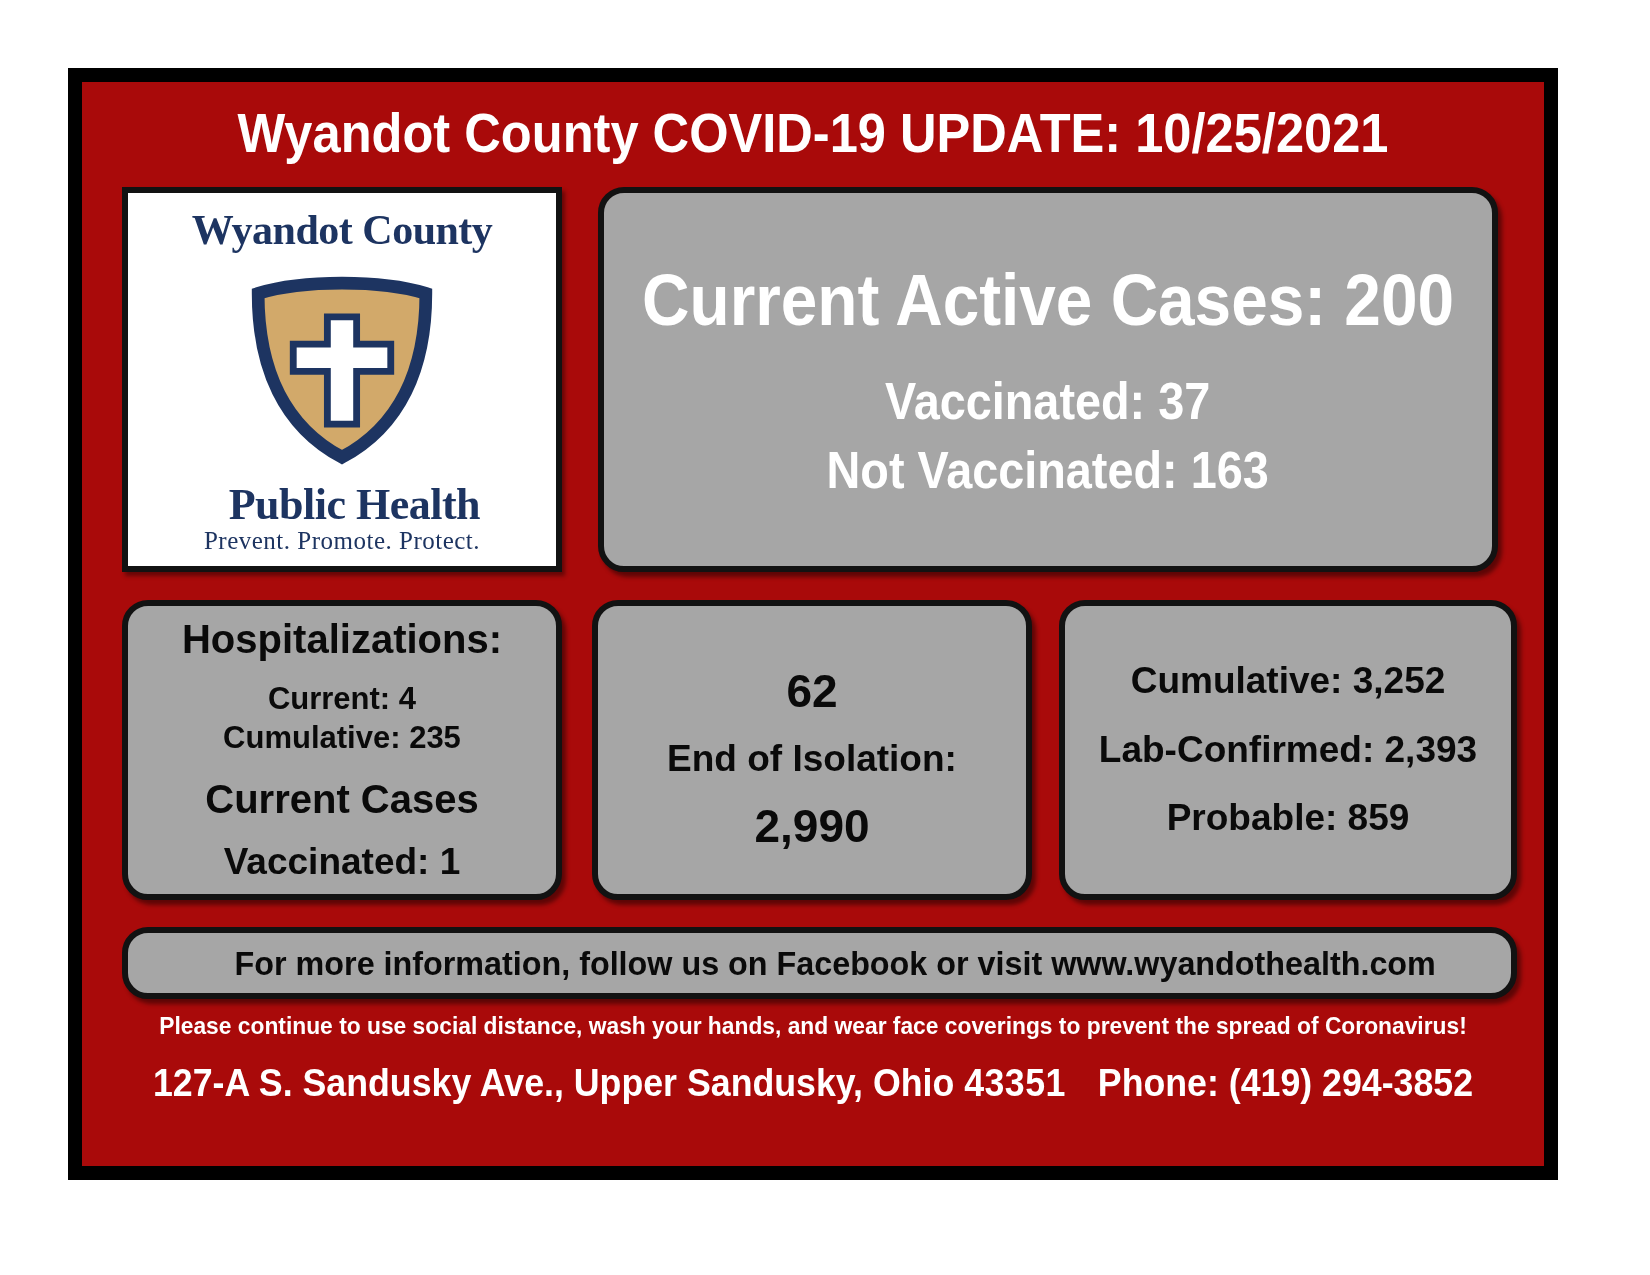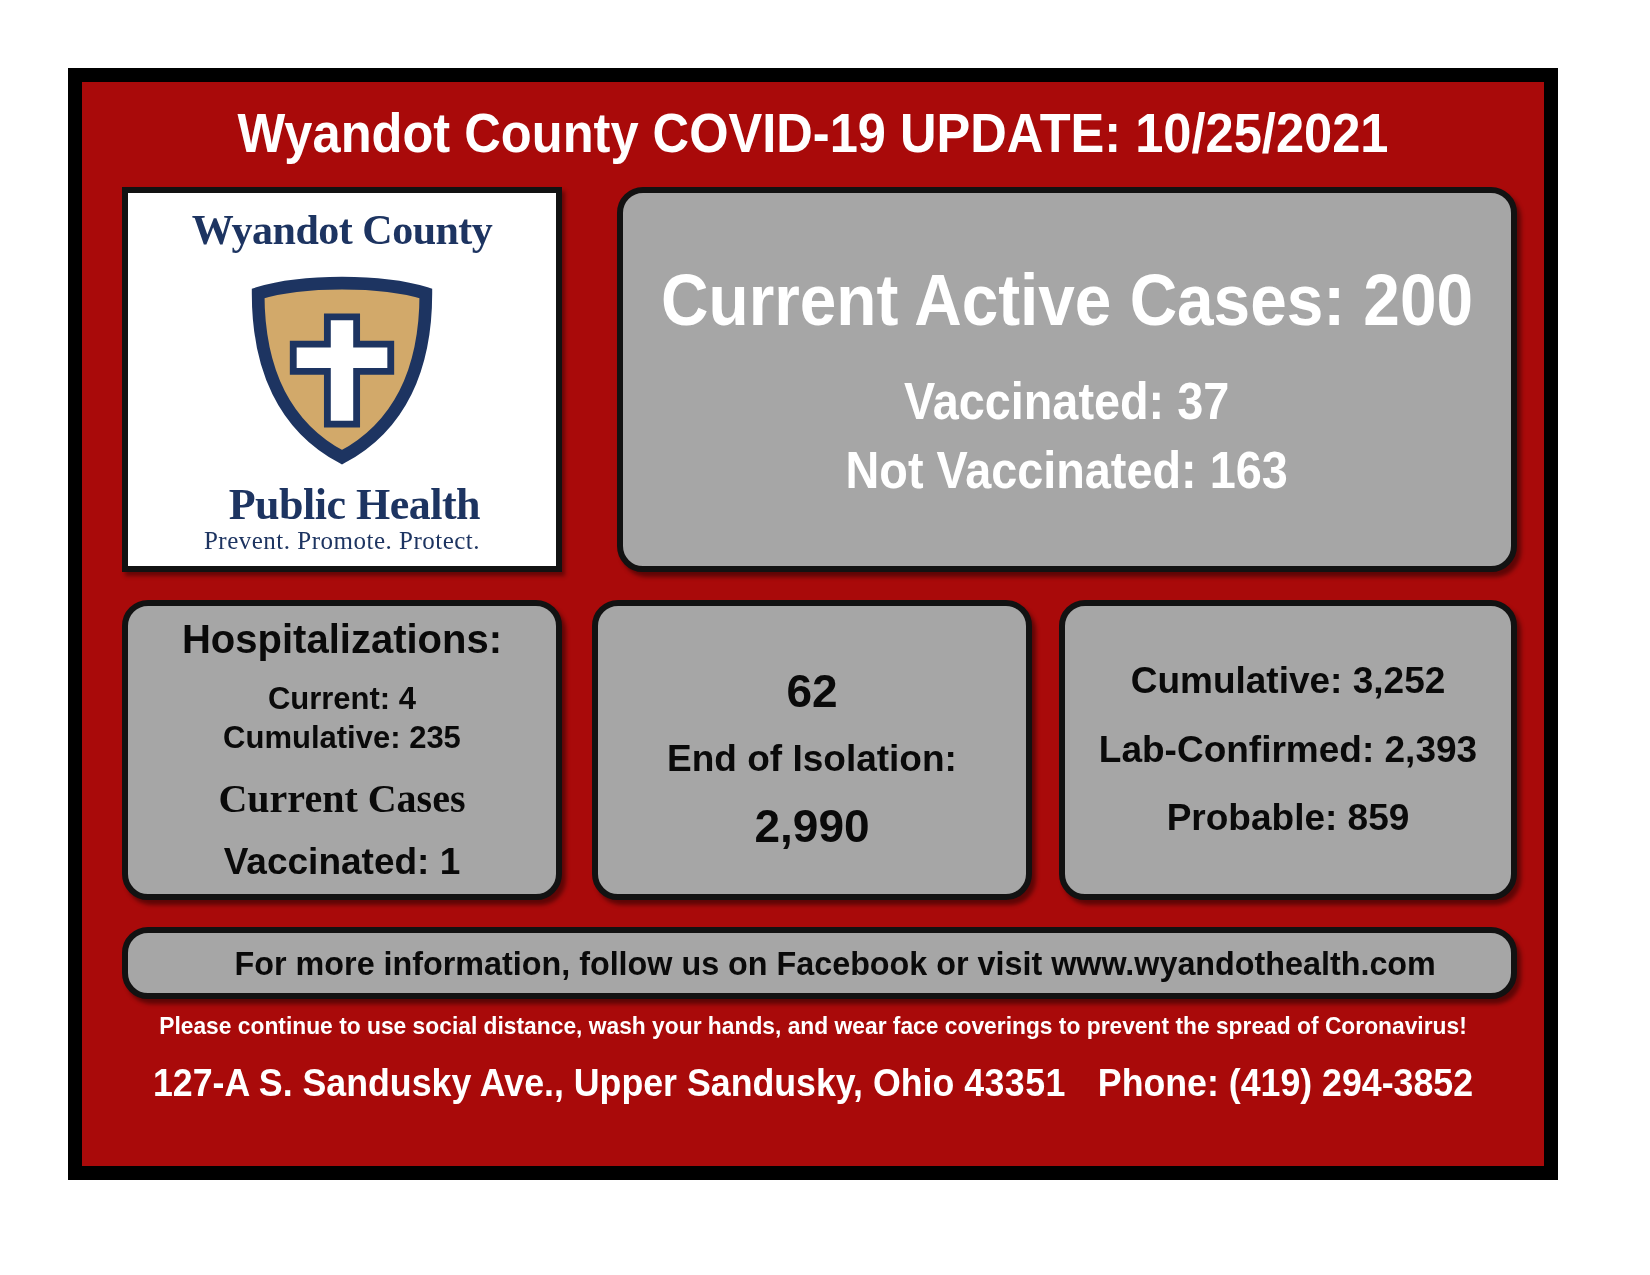--- a/index.html
+++ b/index.html
@@ -105,21 +105,21 @@
     font-family: "Liberation Serif", serif;
     color: #1d3461;
     font-size: 25px;
     line-height: 1.15;
     letter-spacing: 0.5px;
     white-space: nowrap;
   }
 
   .active-card {
     position: absolute;
-    left: 495px;
+    left: 476px;
     top: 0;
     width: 900px;
     height: 385px;
     display: flex;
     flex-direction: column;
     align-items: center;
     justify-content: center;
     padding: 10px 18px;
   }
   .active-head {
@@ -165,21 +165,21 @@
   }
   .card-hosp { left: 0;    width: 440px; }
   .card-death{ left: 470px; width: 440px; }
   .card-cume { left: 937px; width: 458px; }
 
   .line-xl   { font-size: 40px; font-weight: bold; line-height: 1.15; white-space: nowrap; }
   .line-lg   { font-size: 37px; font-weight: bold; line-height: 1.2;  white-space: nowrap; }
   .line-md   { font-size: 31px; font-weight: bold; line-height: 1.25; white-space: nowrap; }
   .line-num  { font-size: 46px; font-weight: bold; line-height: 1.2;  white-space: nowrap; }
   .gap-top-8 { margin-top: 18px; }
-  .gap-top-16{ margin-top: 18px; font-family: Liberation Serif, serif; }
+  .gap-top-16{ margin-top: 18px; }
   .gap-top-22{ margin-top: 24px; }
 
   
   .info-bar {
     position: absolute;
     left: 40px;
     top: 845px;
     width: 1395px;
     height: 72px;
     display: flex;

